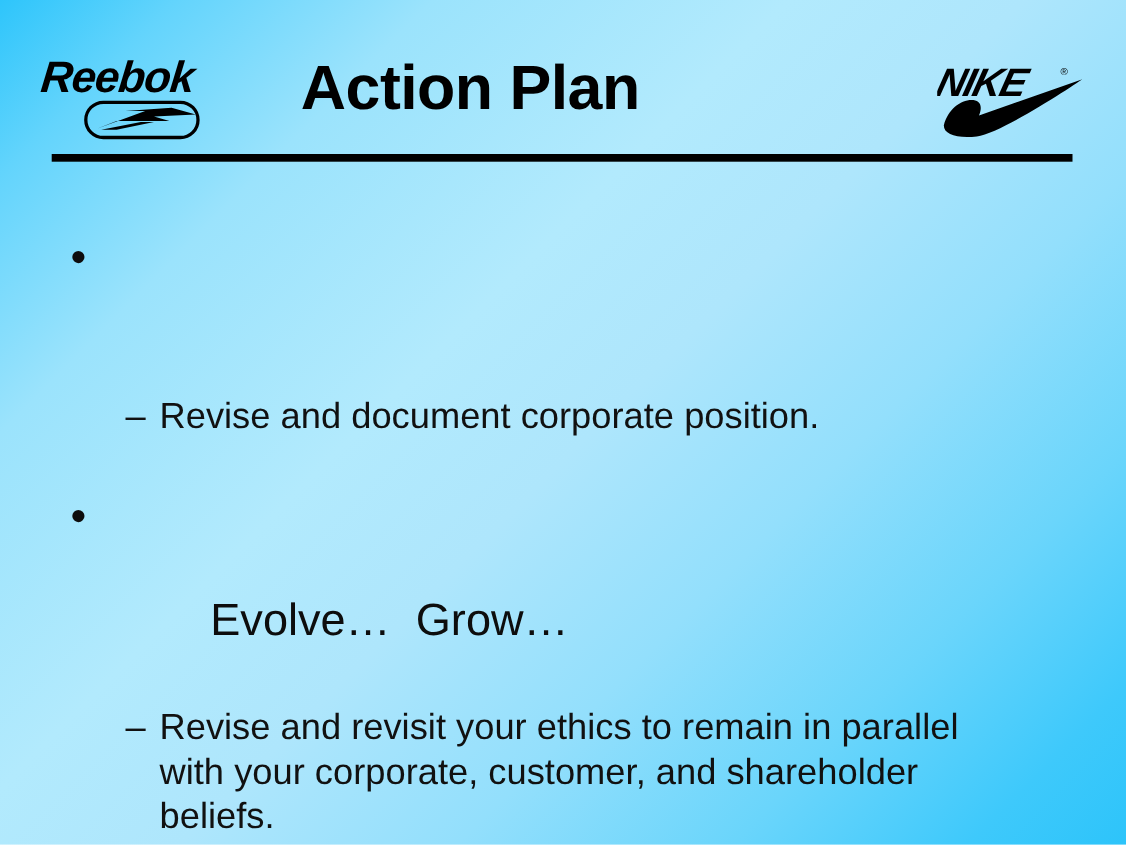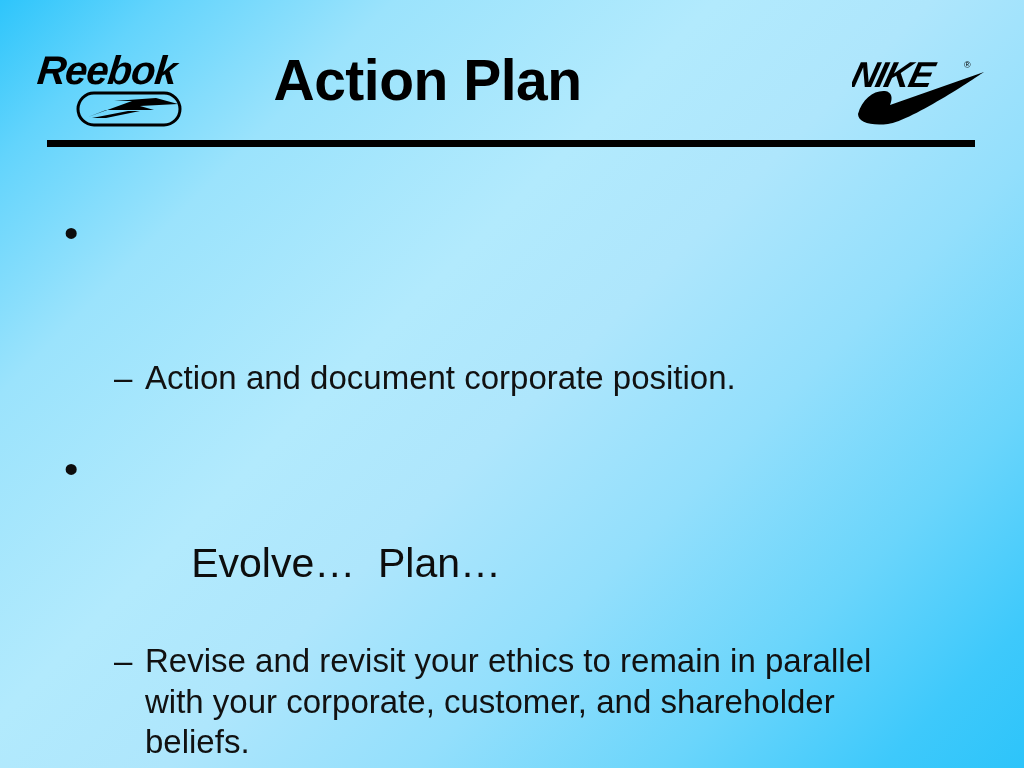--- a/index.html
+++ b/index.html
@@ -170,30 +170,30 @@
   </div>
 
   <div class="body-content">
 
     <div class="bullet-group">
       <div class="bullet-l1">
         <span class="marker">•</span>
       </div>
       <div class="bullet-l2">
         <span class="marker">–</span>
-        <span>Action and document corporate position.</span>
+        <span>Revise and document corporate position.</span>
       </div>
     </div>
 
     <div class="group-gap"></div>
 
     <div class="bullet-group">
       <div class="bullet-l1">
         <span class="marker">•</span>
-        <span>Evolve…  Plan…</span>
+        <span>Evolve…  Grow…</span>
       </div>
       <div class="bullet-l2">
         <span class="marker">–</span>
         <span>Revise and revisit your ethics to remain in parallel with your corporate, customer, and shareholder beliefs.</span>
       </div>
     </div>
 
   </div>
 </div>
 

